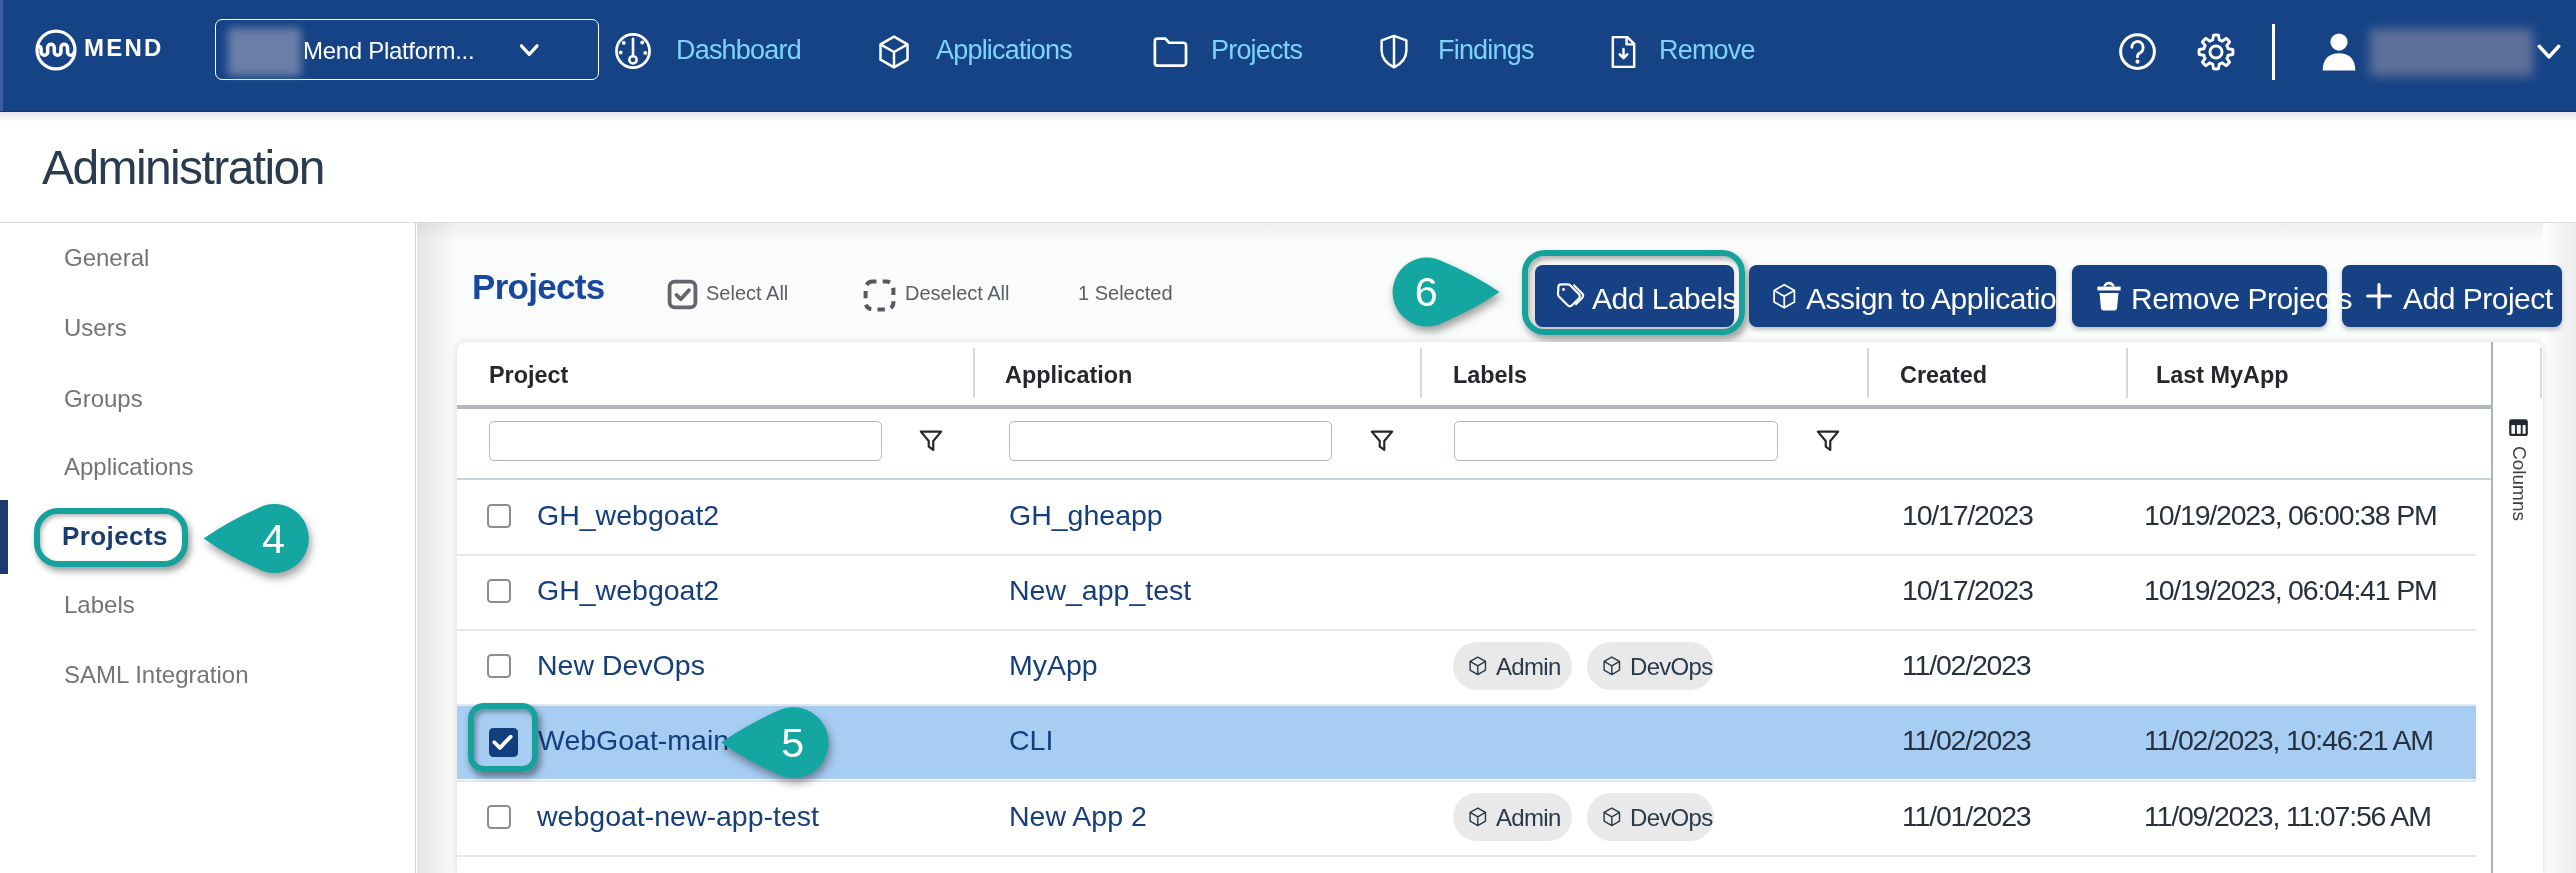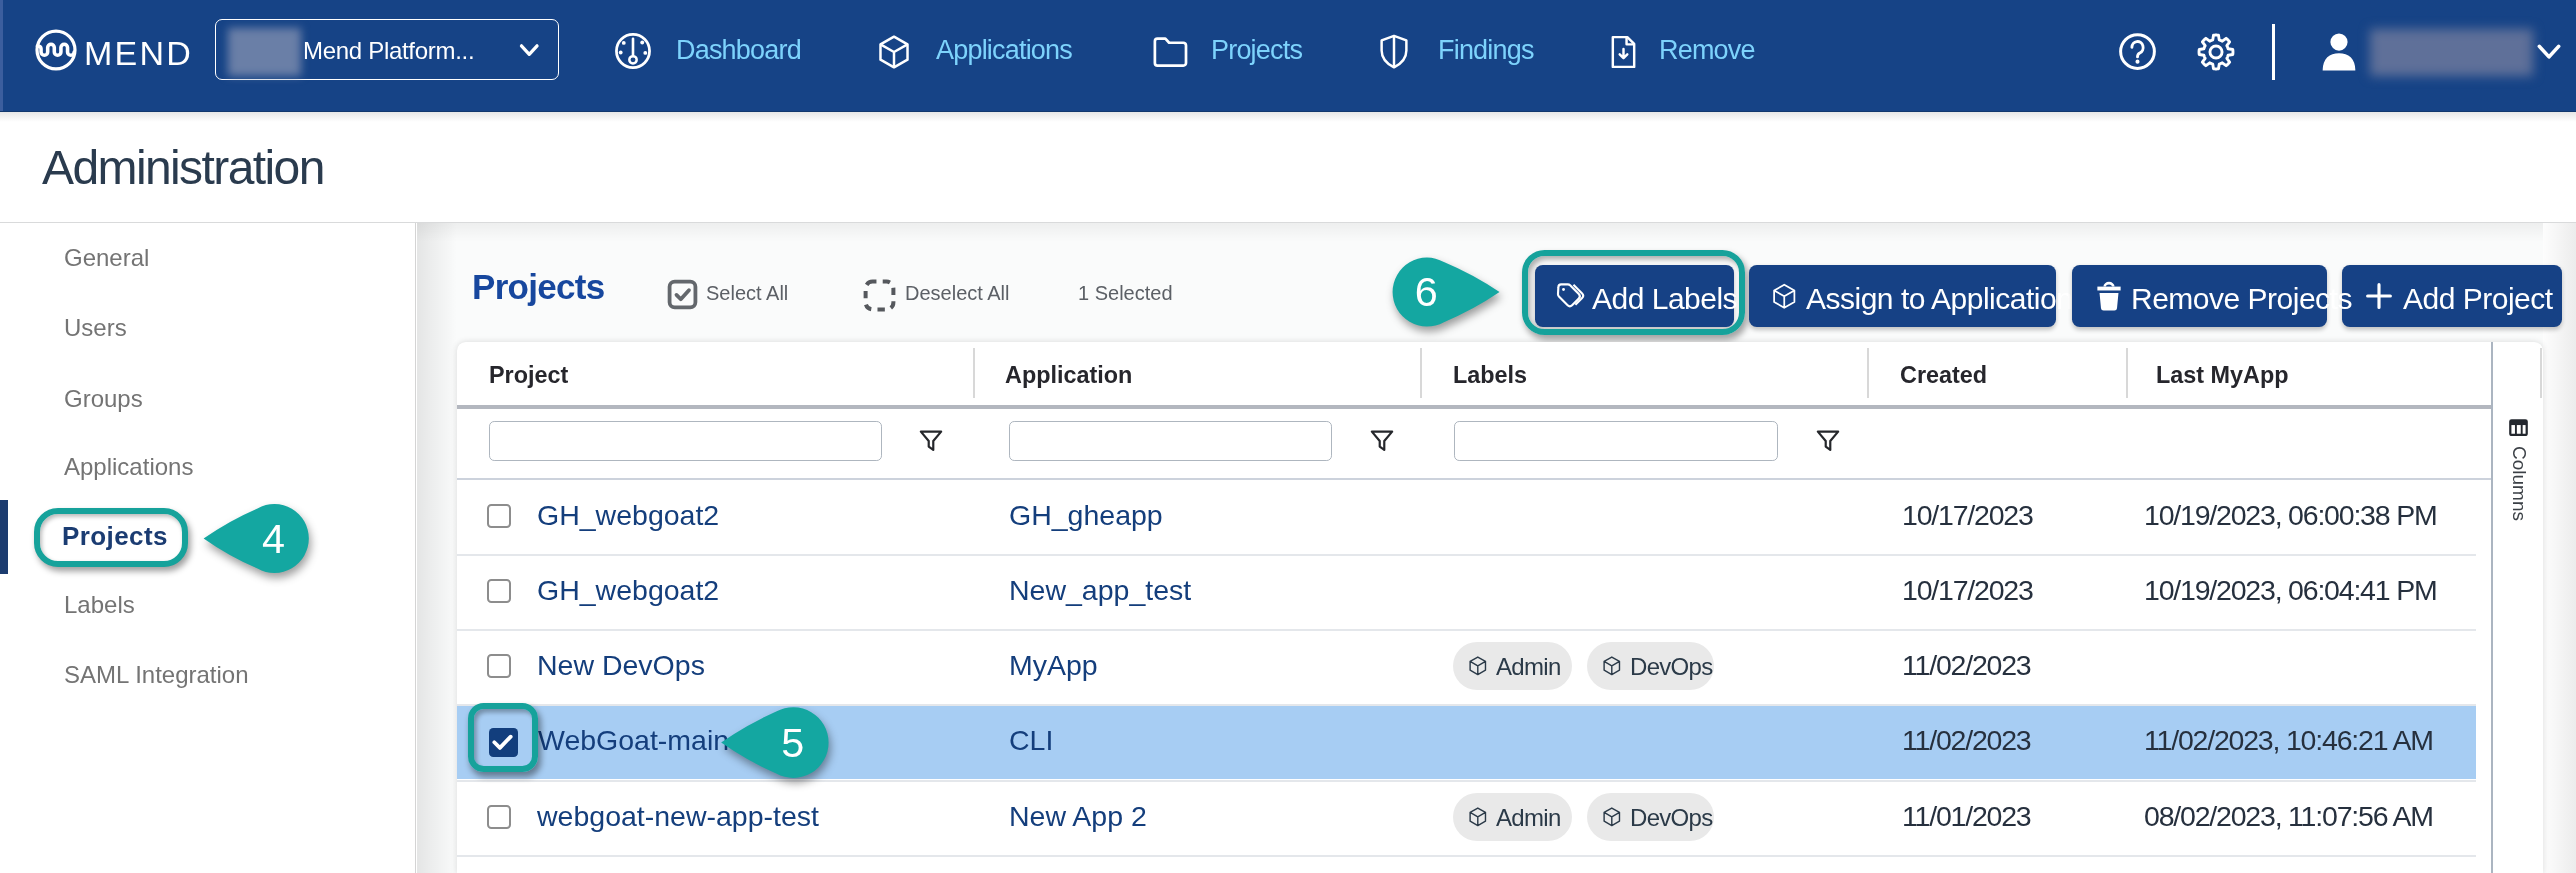--- a/index.html
+++ b/index.html
@@ -1,20 +1,20 @@
 <!DOCTYPE html>
 <html style="font-size:14px"><head><meta charset="utf-8"><style>
 *{margin:0;padding:0;box-sizing:border-box}
 html,body{width:2576px;height:874px;overflow:hidden;background:#fff;font-family:"Liberation Sans",sans-serif}
 .abs{position:absolute}
 #page{position:relative;width:2576px;height:874px}
 #topbar{position:absolute;left:0;top:0;width:2576px;height:112px;background:#164386;border-bottom:1.7px solid #12386d}
 #topbar .edge{position:absolute;left:0;top:0;width:2.6px;height:111px;background:#3b5e9e}
-#mendtxt{position:absolute;left:84px;top:34px;color:#fff;font-size:34px;font-weight:400;letter-spacing:2.2px}
-#orgbox{position:absolute;left:215px;top:19px;width:344px;height:61px;border:1.7px solid #fff;border-radius:7px}
+#mendtxt{position:absolute;left:84px;top:34px;color:#fff;font-size:24px;font-weight:700;letter-spacing:2.2px}
+#orgbox{position:absolute;left:215px;top:19px;width:384px;height:61px;border:1.7px solid #fff;border-radius:7px}
 #orgblur{position:absolute;left:12px;top:7.8px;width:73px;height:48px;background:#6a7fa7;filter:blur(4.3px)}
 #orgbox .lbl{position:absolute;left:87px;top:17.3px;color:#fff;font-size:24px;letter-spacing:-0.3px}
 .nav-ic{position:absolute;top:33px}
 .nav-tx{position:absolute;top:35px;color:#7dd3fc;font-size:27px;letter-spacing:-0.8px}
 #hstrip{position:absolute;left:0;top:112px;width:2576px;height:111px;background:#fff;border-bottom:1.7px solid #d9dadb}
 #hstrip h1{position:absolute;left:42px;top:28px;font-size:48px;font-weight:400;color:#2a3b4e;letter-spacing:-1.6px}
 #hstrip .tsh{position:absolute;left:0;top:0;width:100%;height:10.4px;background:linear-gradient(#e6e6e6,rgba(255,255,255,0))}
 #sidebar{position:absolute;left:0;top:223px;width:416px;height:650px;background:#fff;border-right:1.7px solid #d4d4d4}
 .sitem{position:absolute;left:64px;font-size:24px;color:#747474;white-space:nowrap}
 #projbar{position:absolute;left:0;top:277px;width:7.8px;height:74px;background:#1c3c6f}
@@ -248,21 +248,21 @@
         </svg>
         <b>Admin</b>
       </div>
  <div class="pill" style="left:1130px;top:451px;width:127px">
         <svg width="21.6" height="21.6" viewBox="0 0 52 52">
           <path d="M26,5 L44.5,15.5 L44.5,36.5 L26,47 L7.5,36.5 L7.5,15.5 Z M7.5,15.5 L26,26 L44.5,15.5 M26,26 L26,47" fill="none" stroke="#2b3a48" stroke-width="3.4" stroke-linejoin="round"></path>
         </svg>
         <b>DevOps</b>
       </div>
  <div class="dt" style="left:1445px;top:458px">11/01/2023</div>
- <div class="dt" style="left:1687px;top:458px">08/02/2023, 11:07:56 AM</div>
+ <div class="dt" style="left:1687px;top:458px">11/09/2023, 11:07:56 AM</div>
  <div id="vline"></div>
 </div>
 <svg class="abs" style="left:2509px;top:419px" width="19" height="17.3" viewBox="0 0 22 20">
  <rect x="1.5" y="1.5" width="19" height="17" rx="1.5" fill="none" stroke="#23272e" stroke-width="2.6"></rect>
  <rect x="1.5" y="1.5" width="19" height="5.5" fill="#23272e"></rect>
  <path d="M8,7 v11.5 M14.7,7 v11.5" stroke="#23272e" stroke-width="2.2"></path>
 </svg>
 <div id="coltxt">Columns</div>
 <div id="selcb"></div>
 <svg class="abs" style="left:490px;top:731px" width="25" height="23.4" viewBox="0 0 29 27">

